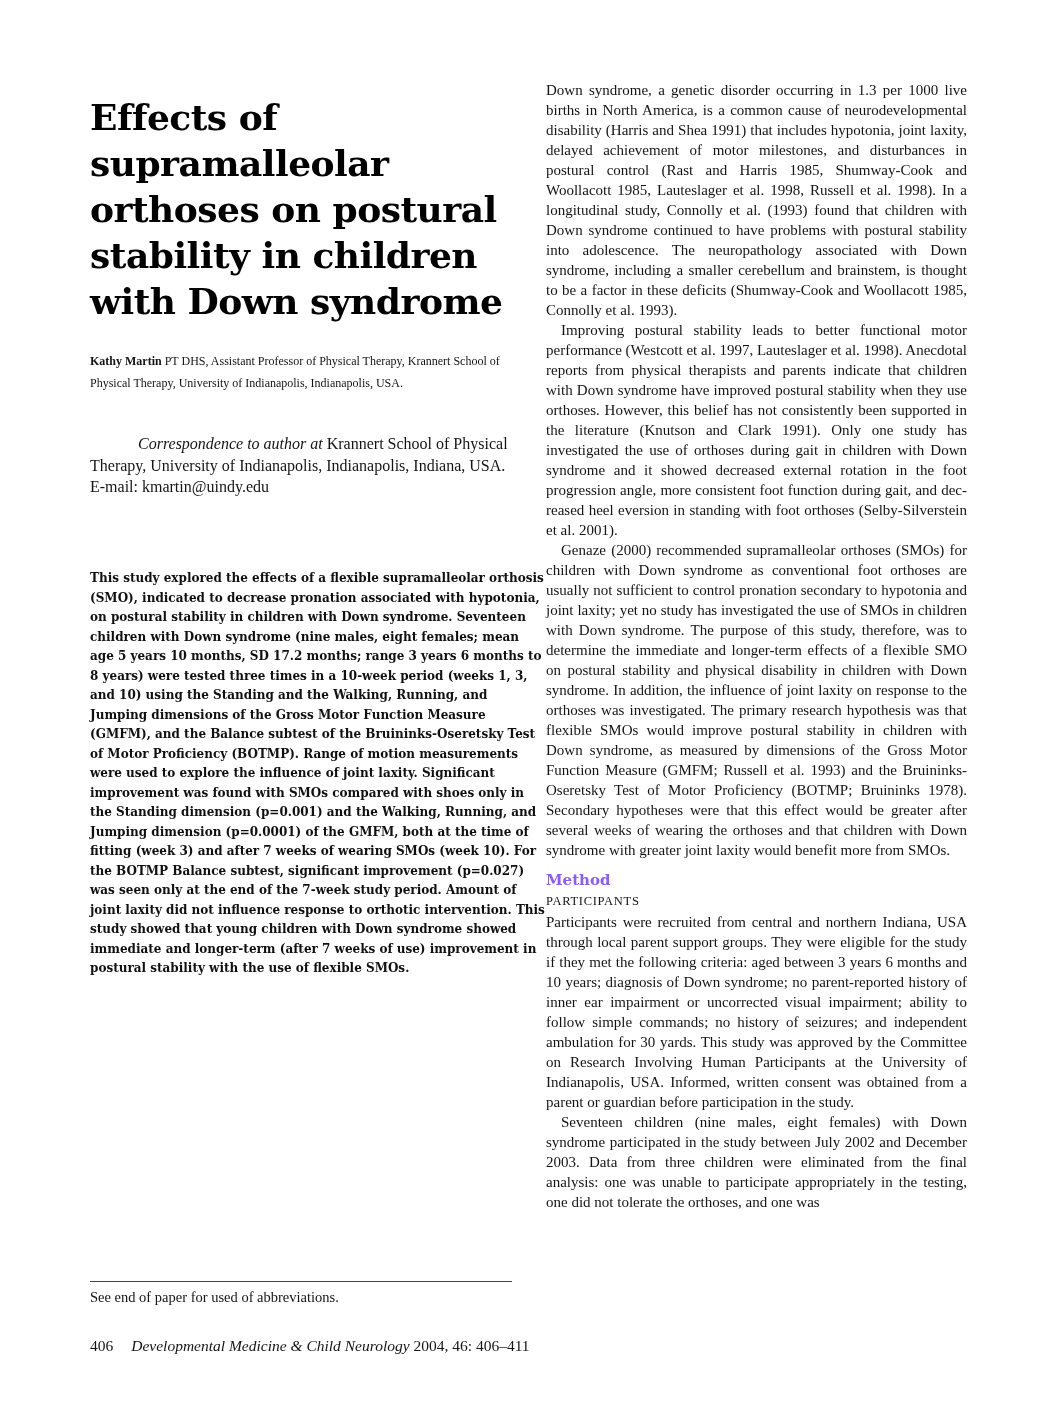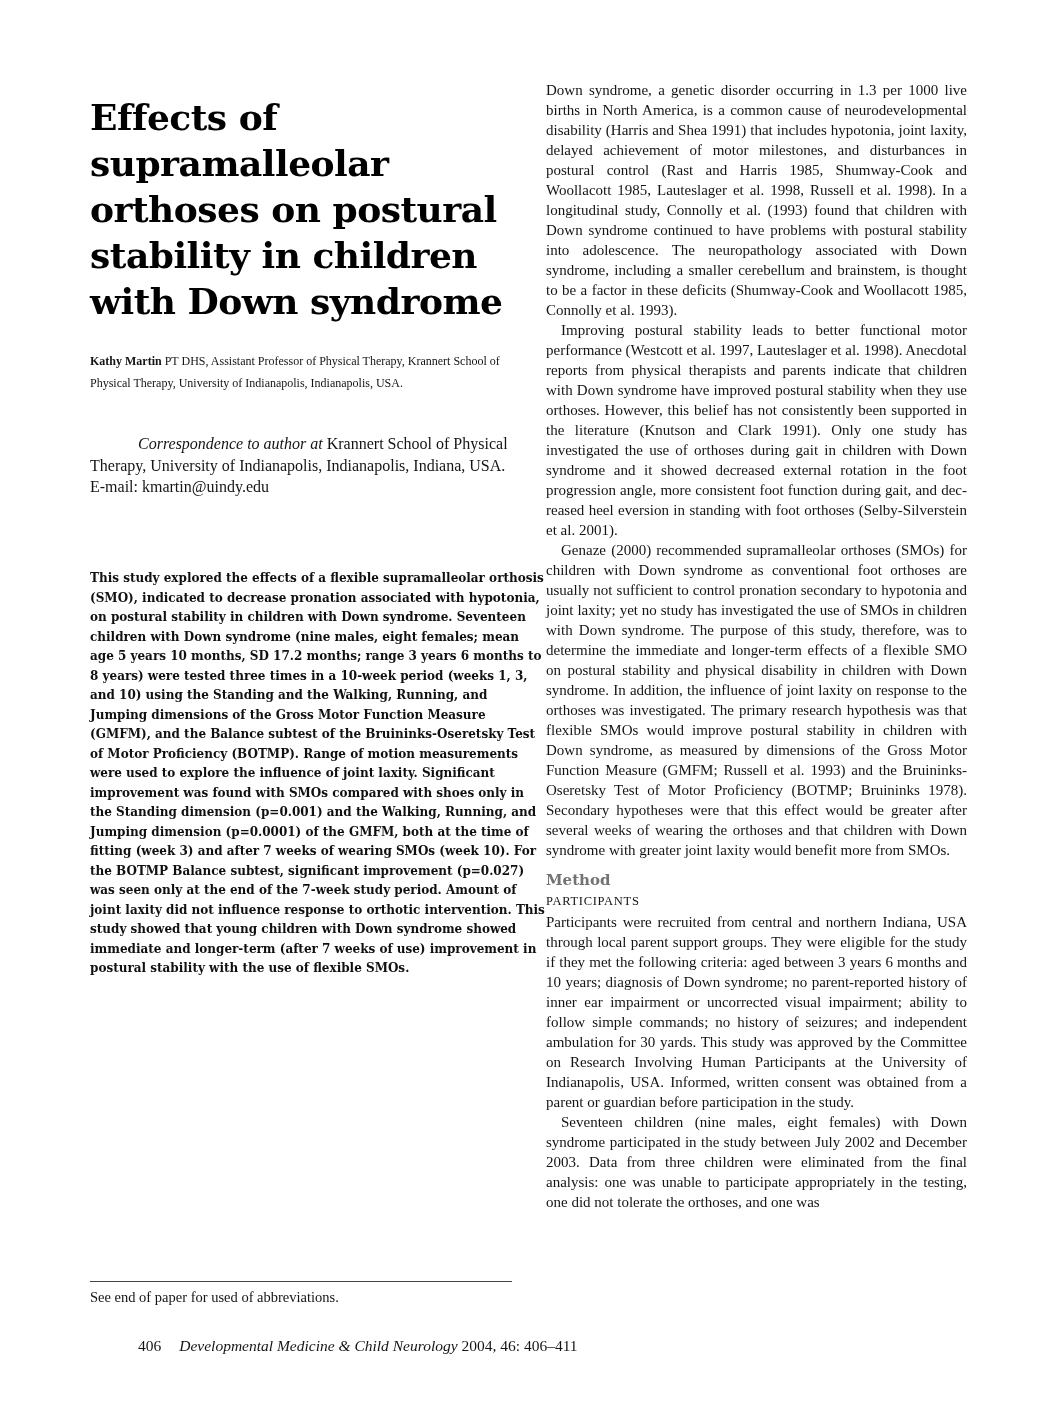--- a/index.html
+++ b/index.html
@@ -43,21 +43,21 @@
     color: #101010;
   }
   .footnote {
     position: absolute; left: 90px; top: 1281px; width: 422px;
     border-top: 1.5px solid #444;
     padding-top: 7px;
     font-size: 14.5px;
   }
   .page-footer {
     position: absolute; left: 90px; top: 1337px; width: 470px;
-    font-size: 15.5px; white-space: nowrap; margin-left: 48px;
+    font-size: 15.5px; white-space: nowrap;
   }
   .page-footer .pagenum { margin-right: 18px; }
   .page-footer .journal { font-style: italic; }
 
   
   .col-right {
     position: absolute; left: 546px; top: 80px; width: 421px;
     font-size: 15px; line-height: 20px;
   }
   .body-par {
@@ -66,21 +66,21 @@
     hyphens: manual;
     -webkit-hyphens: manual;
   }
   .body-par.indent { text-indent: 15px; }
   .method-heading {
     font-family: "DejaVu Serif", serif;
     font-weight: bold;
     font-size: 15px;
     line-height: 20px;
     margin-top: 10px;
-    color: #737373;
+    color: #8b5cf6;
   }
   .subheading {
     font-size: 12.5px;
     line-height: 18px;
     letter-spacing: 0.7px;
     margin: 2px 0 2px 0;
   }
 </style>
 </head>
 <body>

